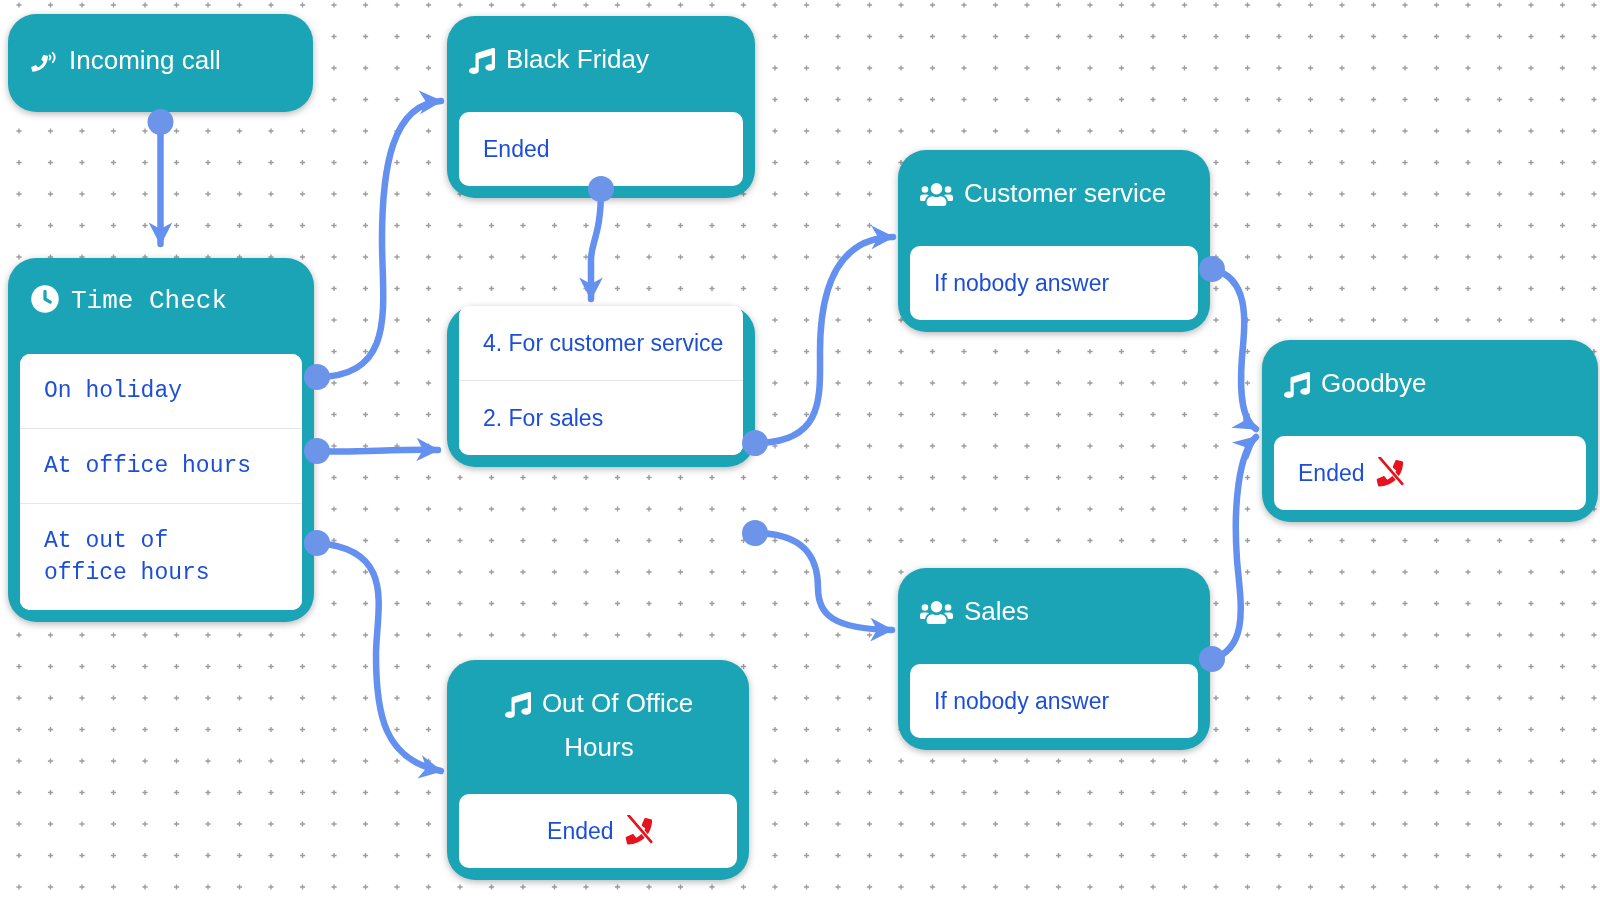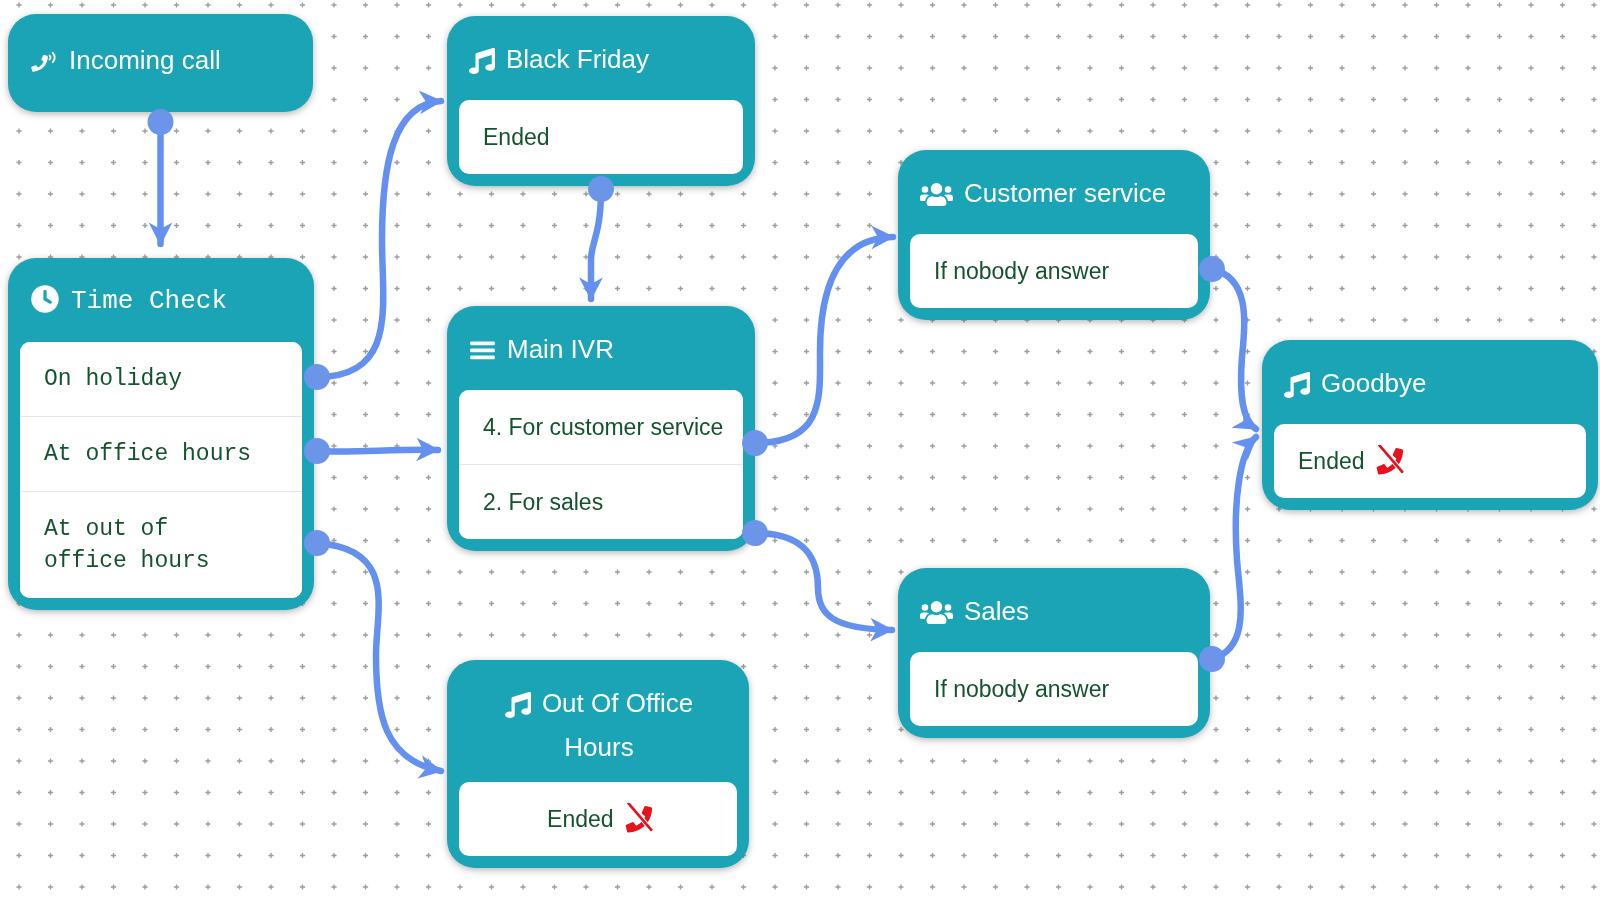--- a/index.html
+++ b/index.html
@@ -7,31 +7,31 @@
   #canvas { position:relative; width:1600px; height:900px; overflow:hidden; background:#ffffff; }
   #dots, #edges { position:absolute; left:0; top:0; width:1600px; height:900px; }
   #dots { z-index:0; }
   #edges { z-index:2; pointer-events:none; }
   .node {
     position:absolute; z-index:1;
     background:#1BA4B6; border-radius:28px;
     box-shadow:0 2px 7px rgba(40,40,40,.35);
   }
   .node-header {
-    padding:24px 20px 16px 22px;
+    padding:24px 20px 28px 22px;
     color:#ffffff; font-size:26px; line-height:38px;
   }
   .node--solo .node-header { padding:27px 20px 27px 22px; }
   .hicon { display:inline-block; vertical-align:-6px; margin-right:11px; }
   .node-body {
     margin:0 12px 12px 12px; background:#ffffff; border-radius:10px; overflow:hidden;
   }
   .row {
     padding:21px 18px 21px 24px; font-size:23px; line-height:32px;
-    color:#14532d; border-bottom:1px solid #e6e6e6; background:#fff;
+    color:#1d4ed8; border-bottom:1px solid #e6e6e6; background:#fff;
   }
   .row:last-child { border-bottom:none; }
   .row--narrow { padding-right:60px; }
   .hangup-icon svg { vertical-align:-7px; margin-left:4px; }
   .edge { fill:none; stroke:#6490EF; stroke-width:6.5; stroke-linecap:round; }
   .port { fill:#6C95E9; }
 </style>
 </head>
 <body>
 
@@ -78,29 +78,20 @@
             <path fill="#fff" d="M470.4 1.5l-320 96A32 32 0 0 0 128 128v260.4a139 139 0 0 0-32-3.9c-53 0-96 28.7-96 64s43 64 96 64 96-28.7 96-64V214.3l256-76.8v184.6a139 139 0 0 0-32-3.9c-53 0-96 28.7-96 64s43 64 96 64 96-28.7 96-64V32a32 32 0 0 0-41.6-30.5z"></path>
           </svg>
       </span><span>Black Friday</span>
     </div>
     <div class="node-body">
       <div class="row"><span>Ended</span></div>
     </div>
   </div>
 
   <div class="node" style="left:447px; top:306px; width:308px;">
-    <div class="node-header">
-      <span class="hicon">
-        <svg width="27" height="27" viewBox="0 0 24 24" fill="#fff">
-            <rect x="1" y="4.0" width="22" height="3.4" rx="1.2"></rect>
-            <rect x="1" y="10.2" width="22" height="3.4" rx="1.2"></rect>
-            <rect x="1" y="16.4" width="22" height="3.4" rx="1.2"></rect>
-          </svg>
-      </span><span>Main IVR</span>
-    </div>
     <div class="node-body">
       <div class="row"><span>4. For customer service</span></div>
       <div class="row"><span>2. For sales</span></div>
     </div>
   </div>
 
   <div class="node" style="left:898px; top:150px; width:312px;">
     <div class="node-header">
       <span class="hicon">
         <svg width="33" height="27" viewBox="0 0 640 512">

